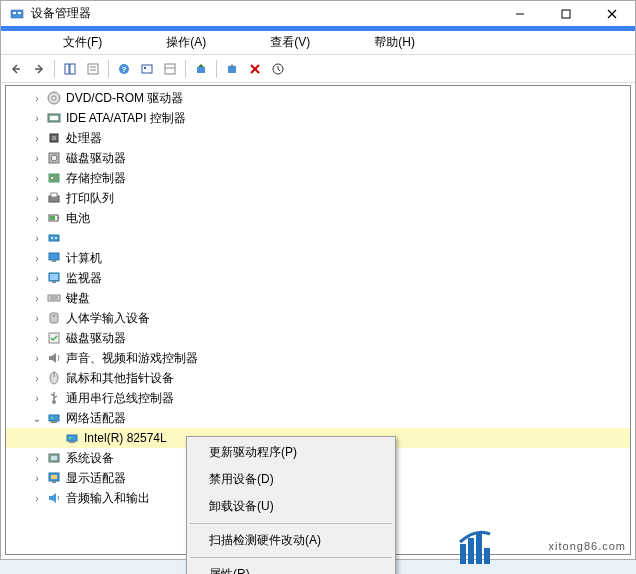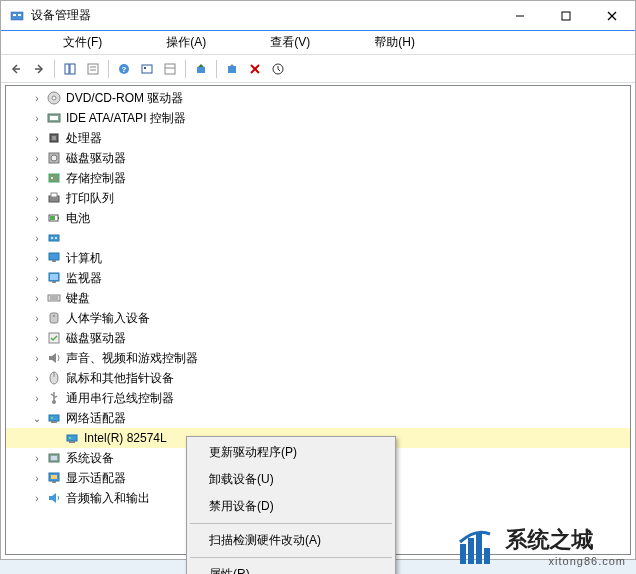--- a/index.html
+++ b/index.html
@@ -1,18 +1,18 @@
 <!DOCTYPE html>
 <html><head>
 <meta charset="utf-8">
 <style>
 * { box-sizing: border-box; margin: 0; padding: 0; }
 body { font-family: "Microsoft YaHei", "Segoe UI", sans-serif; font-size: 12px; background: #e8f0f8; width: 636px; height: 574px; overflow: hidden; position: relative; }
 .window { background: #fff; border: 1px solid #aaa; width: 636px; height: 560px; position: relative; }
-.titlebar { height: 30px; display: flex; align-items: center; padding: 0 0 0 8px; border-bottom: 1px solid #3b82f6; }
+.titlebar { height: 30px; display: flex; align-items: center; padding: 0 0 0 8px; border-bottom: 5px solid #3b82f6; }
 .titlebar .icon { width: 16px; height: 16px; margin-right: 6px; display: inline-flex; align-items: center; justify-content: center; }
 .titlebar .title { flex: 1; font-size: 12px; }
 .win-btns { display: flex; }
 .win-btn { width: 46px; height: 30px; display: flex; align-items: center; justify-content: center; cursor: pointer; }
 .menubar { height: 24px; display: flex; align-items: center; padding: 0 6px; border-bottom: 1px solid #ddd; }
 .menu-item { padding: 2px 8px; cursor: pointer; margin-left: 48px; }
 .toolbar { height: 28px; display: flex; align-items: center; padding: 0 4px; border-bottom: 1px solid #ddd; gap: 1px; }
 .tb-btn { width: 22px; height: 22px; display: flex; align-items: center; justify-content: center; cursor: pointer; border: 1px solid transparent; }
 .tb-sep { width: 1px; height: 18px; background: #ccc; margin: 0 3px; }
 .tree-area { position: absolute; top: 84px; left: 4px; right: 4px; bottom: 4px; border: 1px solid #828790; overflow: auto; background: #fff; }
@@ -364,35 +364,34 @@
           </span>
           <span>音频输入和输出</span>
         </div>
       </div>
   </div>
 
 </div>
 
 <div class="context-menu">
   <div class="ctx-item">更新驱动程序(P)</div>
+  <div class="ctx-item">禁用设备(D)</div>
   <div class="ctx-item">卸载设备(U)</div>
-  <div class="ctx-item">禁用设备(D)</div>
   <div class="ctx-sep"></div>
   <div class="ctx-item">扫描检测硬件改动(A)</div>
   <div class="ctx-sep"></div>
   <div class="ctx-item">属性(R)</div>
 </div>
 
 <div class="watermark">
   <div class="logo-box">
     <svg width="44" height="44" viewBox="0 0 44 44">
       <rect x="6" y="20" width="6" height="20" fill="#1e6bb8"></rect>
       <rect x="14" y="14" width="6" height="26" fill="#1e6bb8"></rect>
       <rect x="22" y="8" width="6" height="32" fill="#1e6bb8"></rect>
       <rect x="30" y="24" width="6" height="16" fill="#1e6bb8"></rect>
       <path d="M6 18 Q22 4 36 10" fill="none" stroke="#1e6bb8" stroke-width="3"></path>
     </svg>
   </div>
   <div class="wm-text">
-    <span class="wm-main">系统之城</span>
     <span class="wm-sub">xitong86.com</span>
   </div>
 </div>
 
 </body></html>

